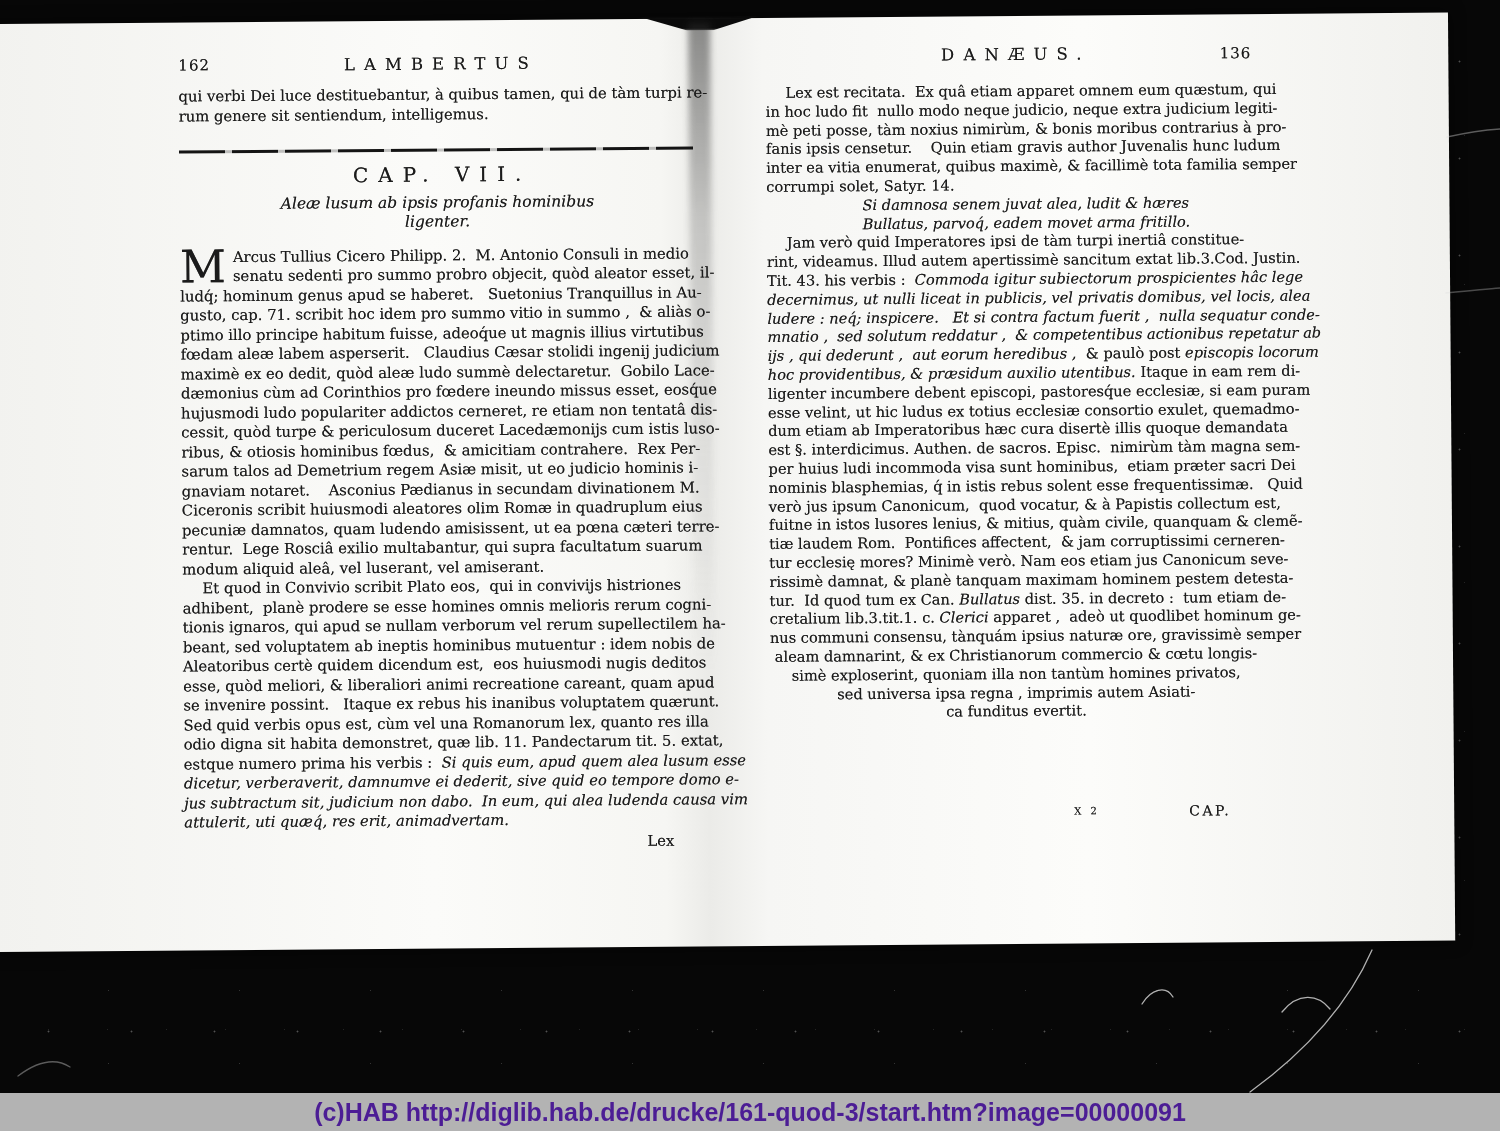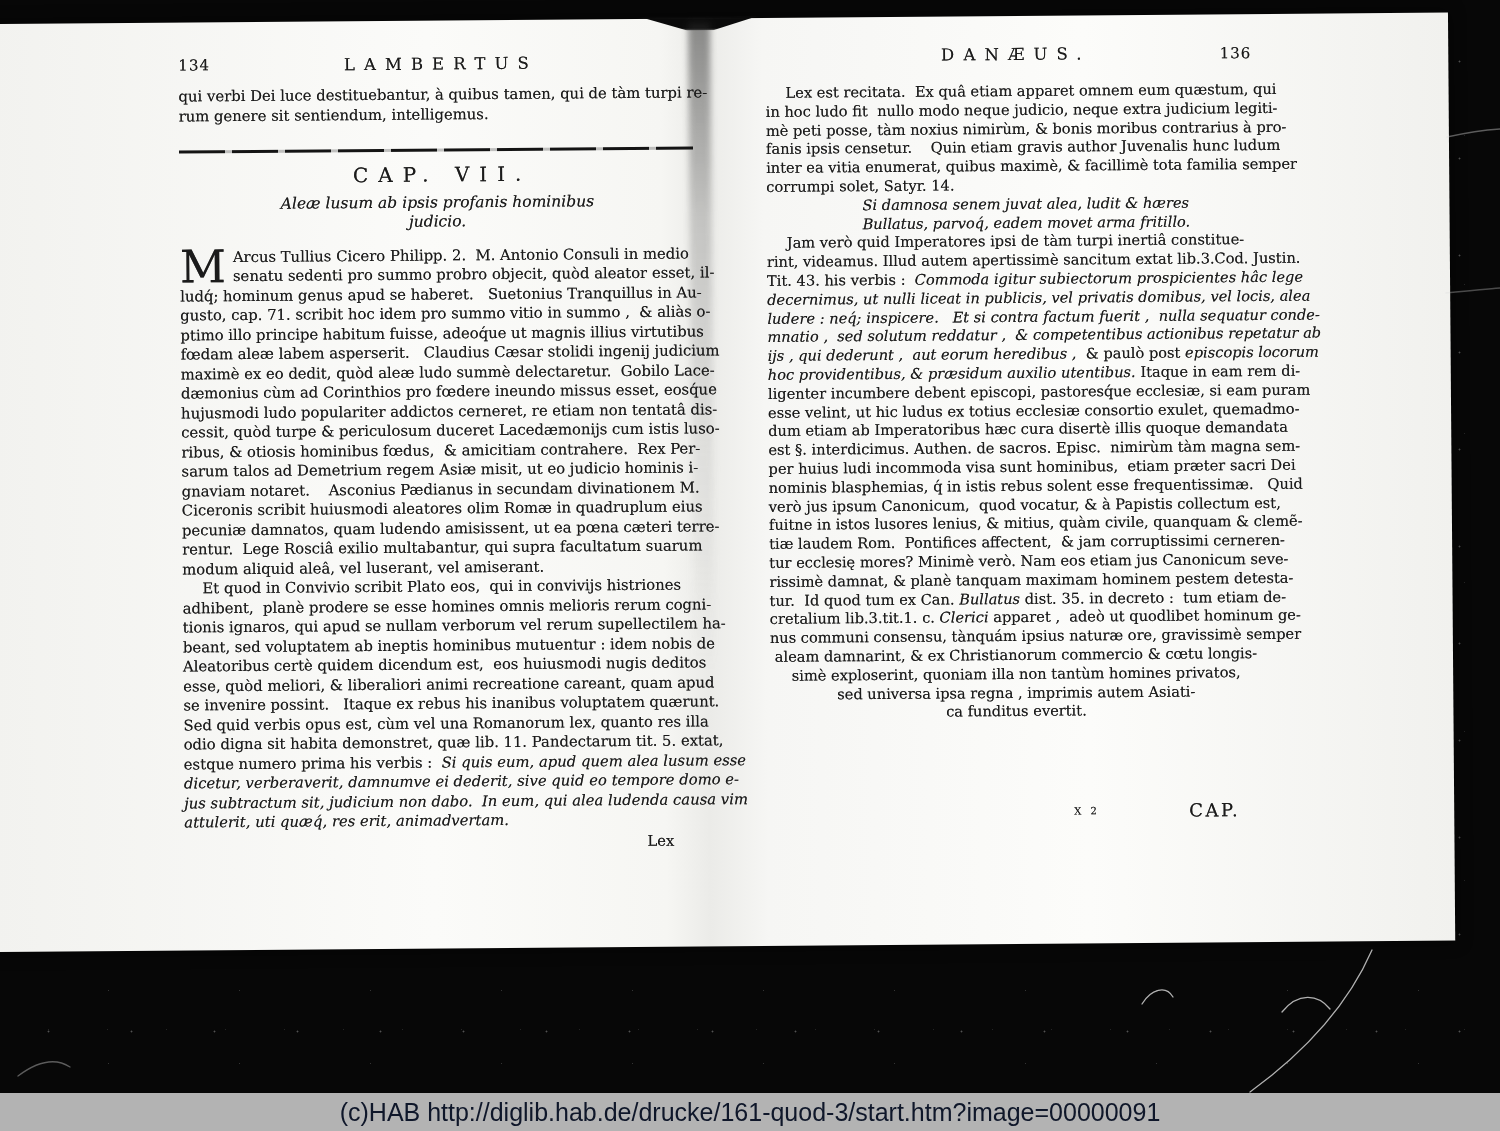--- a/index.html
+++ b/index.html
@@ -51,51 +51,51 @@
   .dropcap{position:absolute;left:0;top:1px;font-size:45px;line-height:38px;}
   .line{white-space:pre;}
   .a-dc{padding-left:53px;}
   .a-in{padding-left:20px;}
   .a-v{padding-left:96px;}
   .a-c{text-align:center;}
   .seg-i{font-style:italic;}
   .catchword{text-align:right;padding-right:26px;margin-top:2px;}
   .sig-row{position:relative;height:22px;margin-top:82px;}
   .sig-mark{position:absolute;left:303px;letter-spacing:3px;font-size:10px;}
-  .sig-catch{position:absolute;left:418px;letter-spacing:2.5px;font-size:18px;text-align:right;}
+  .sig-catch{position:absolute;left:418px;letter-spacing:2.5px;font-size:14px;text-align:right;}
   .scratches{position:absolute;inset:0;z-index:2;pointer-events:none;}
   .caption-bar{
     position:absolute;left:0;right:0;bottom:0;height:38px;z-index:3;background:#b3b3b3;
     display:flex;align-items:center;justify-content:center;
-    font-family:"Liberation Sans", sans-serif;font-size:25px;color:#0f172a;
+    font-family:"Liberation Sans", sans-serif;font-size:25px;color:#4c1d95;font-weight:bold;
   }
 </style>
 </head>
 <body>
 
 <div class="bg-noise"></div>
 
 <div class="spread">
   <div class="gutter-wedge"></div>
   <div class="gutter-shadow"></div>
 
   <section class="text-block left-block">
     <div class="pg-head">
-      <span class="pg-num left">134</span>
+      <span class="pg-num left">162</span>
       <span class="runhead">LAMBERTUS</span>
     </div>
     <div class="intro">
         <div class="line"><span class="seg-r">qui verbi Dei luce destituebantur, à quibus tamen, qui de tàm turpi re-</span></div>
         <div class="line"><span class="seg-r">rum genere sit sentiendum, intelligemus.</span></div>
       </div>
     <div class="rule"></div>
     <h2 class="cap-heading">CAP. VII.</h2>
     <div class="subtitle">
         <div class="line"><span class="seg-r">Aleæ lusum ab ipsis profanis hominibus</span></div>
-        <div class="line"><span class="seg-r">judicio.</span></div>
+        <div class="line"><span class="seg-r">ligenter.</span></div>
       </div>
     <div class="body-block">
       <span class="dropcap">M</span>
       <div>
           <div class="line a-dc"><span class="seg-r">Arcus Tullius Cicero Philipp. 2.  M. Antonio Consuli in medio</span></div>
           <div class="line a-dc"><span class="seg-r">senatu sedenti pro summo probro objecit, quòd aleator esset, il-</span></div>
           <div class="line"><span class="seg-r">ludq́; hominum genus apud se haberet.   Suetonius Tranquillus in Au-</span></div>
           <div class="line"><span class="seg-r">gusto, cap. 71. scribit hoc idem pro summo vitio in summo ,  &amp; aliàs o-</span></div>
           <div class="line"><span class="seg-r">ptimo illo principe habitum fuisse, adeoq́ue ut magnis illius virtutibus</span></div>
           <div class="line"><span class="seg-r">fœdam aleæ labem asperserit.   Claudius Cæsar stolidi ingenij judicium</span></div>

